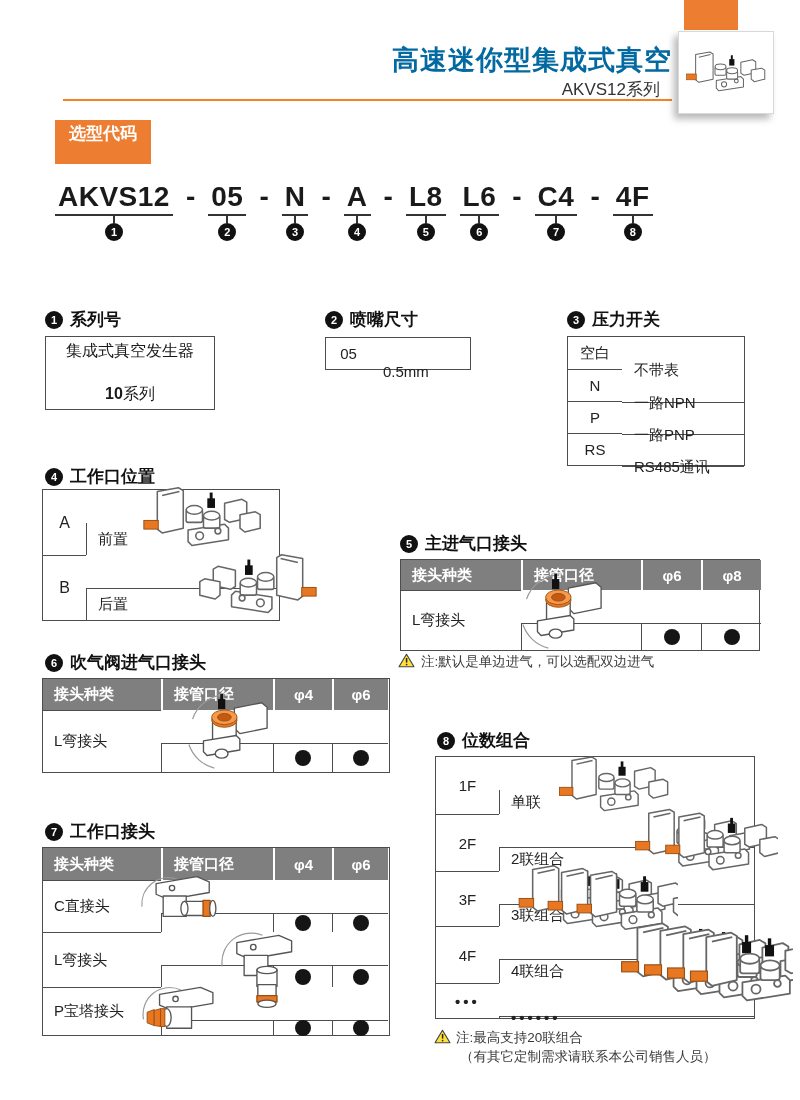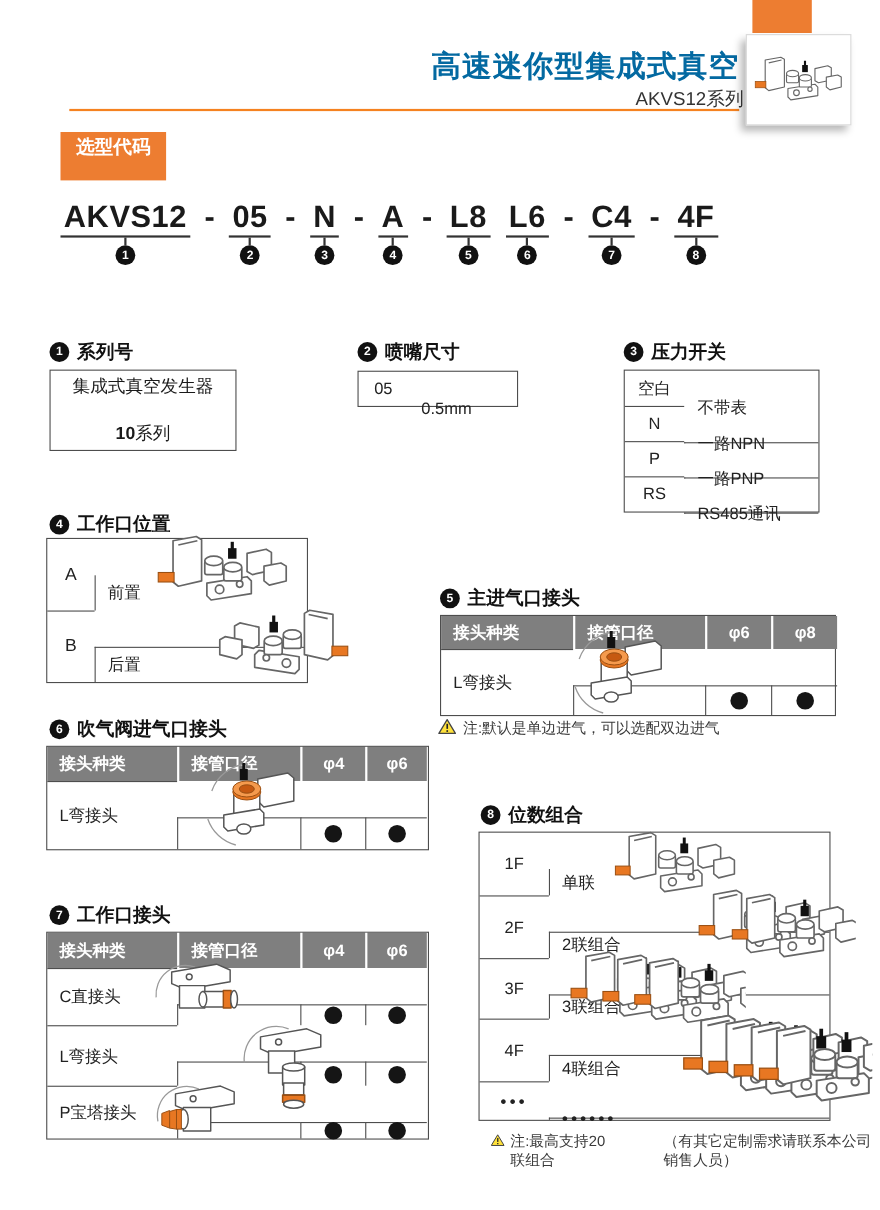--- a/index.html
+++ b/index.html
@@ -1,21 +1,21 @@
 <!DOCTYPE html>
 <html><head>
 <meta charset="utf-8">
 <style>
   html,body{margin:0;padding:0;background:#fff;}
   .page{position:relative;width:800px;height:1100px;background:#fff;overflow:hidden;
         font-family:"Liberation Sans","DejaVu Sans",sans-serif;color:#1a1a1a;}
 
   
   .doc-title{position:absolute;right:128px;top:42px;font-size:27px;font-weight:bold;color:#0369a1;letter-spacing:1px;white-space:nowrap;}
-  .doc-series{position:absolute;right:124px;top:78px;font-size:17px;color:#333;text-align:center;}
+  .doc-series{position:absolute;right:140px;top:78px;font-size:17px;color:#333;text-align:center;}
   .head-rule{position:absolute;left:63px;top:99px;width:609px;height:2px;background:#F58220;}
   .corner-tab{position:absolute;left:684px;top:0;width:54px;height:30px;background:#ED7D31;}
   .product-box{position:absolute;left:678px;top:31px;width:94px;height:81px;background:#fff;
                border:1px solid #d9d9d9;box-shadow:-4px 5px 7px rgba(0,0,0,.28);
                display:flex;align-items:center;justify-content:center;}
 
   
   .badge{position:absolute;left:55px;top:120px;height:44px;line-height:28px;padding:0 14px;
          background:#ED7D31;color:#fff;font-size:17px;font-weight:bold;}
 
@@ -397,21 +397,21 @@
       <use href="#unit" x="30" y="3"></use>
       <use href="#unit" x="60" y="6"></use>
     </svg>
   <svg class="art" style="left:588px;top:912px" width="205" height="96" viewBox="0 0 190 92">
       <use href="#unit"></use>
       <use href="#unit" x="22" y="3"></use>
       <use href="#unit" x="44" y="6"></use>
       <use href="#unit" x="66" y="9"></use>
     </svg>
 
-  <div class="note" style="left:446px;top:1029px;gap:17px">
+  <div class="note" style="left:434px;top:1029px;flex-direction:column;gap:2px">
     <span style="display:flex;gap:5px;align-items:flex-start">
       <svg width="17" height="15" viewBox="0 0 20 18">
           <use href="#warn"></use>
         </svg>
       <span class="txt">注:最高支持20联组合</span>
     </span>
     <span class="txt" style="margin-left:26px">（有其它定制需求请联系本公司销售人员）</span>
   </div>
 
 </div>

